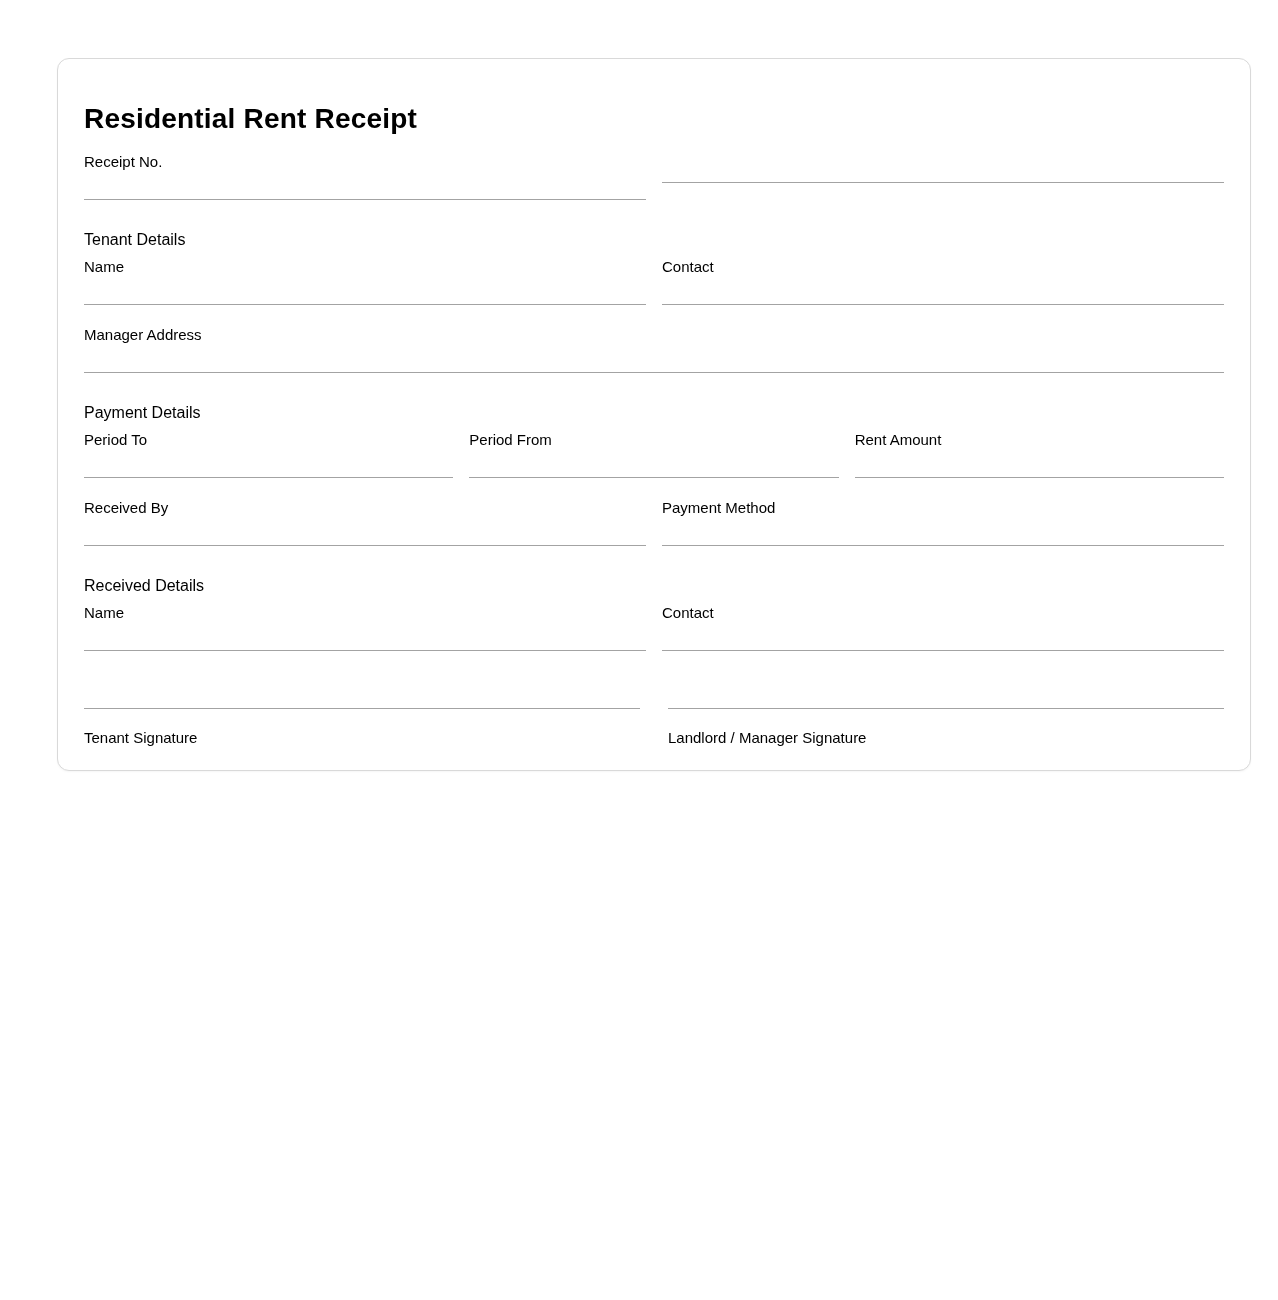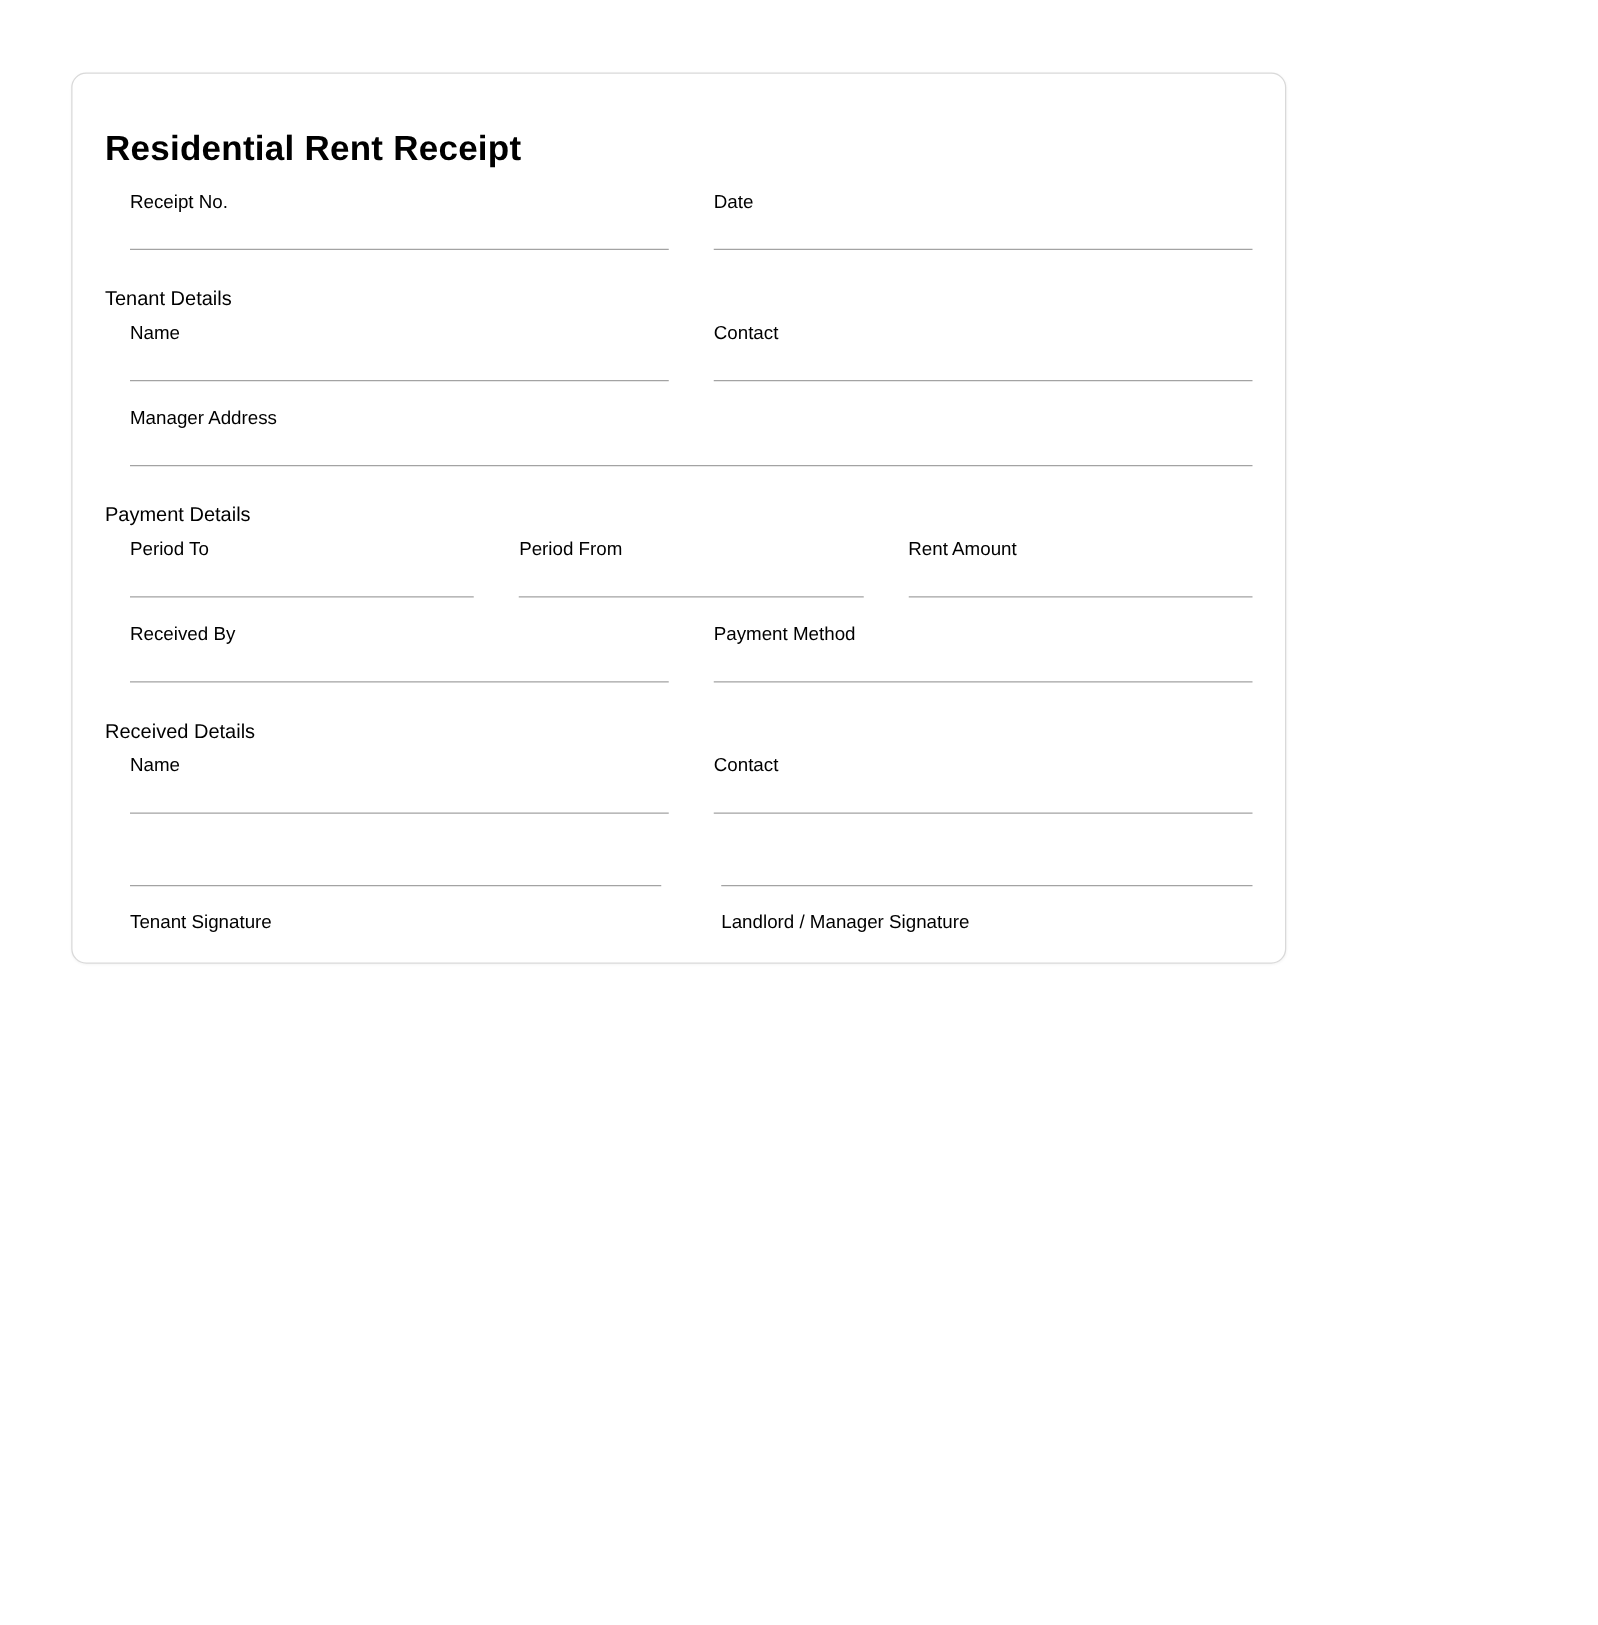--- a/index.html
+++ b/index.html
@@ -9,21 +9,21 @@
     background: #ffffff;
     font-family: "Liberation Sans", "DejaVu Sans", sans-serif;
     color: #000000;
   }
   .page {
     width: 1278px;
     min-height: 1300px;
     background: #ffffff;
   }
   .card {
-    width: 972px;
+    width: 1194px;
     margin: 58px auto 0 57px;
     border: 1px solid #d9d9d9;
     border-radius: 12px;
     padding: 44px 26px 24px 26px;
     background: #ffffff;
     box-shadow: 0 1px 2px rgba(0,0,0,0.04);
   }
   h1.title {
     font-size: 28px;
     line-height: 32px;
@@ -38,21 +38,21 @@
     margin: 29px 0 8px 0;
   }
   .row {
     display: grid;
     column-gap: 16px;
   }
   .row + .row { margin-top: 21px; }
   .cols-2 { grid-template-columns: 1fr 1fr; }
   .cols-3 { grid-template-columns: 1fr 1fr 1fr; }
   .cols-1 { grid-template-columns: 1fr; }
-  .field { display: block; margin-left: 20px; }
+  .field { display: block; }
   .field-label {
     font-size: 15px;
     line-height: 17px;
     color: #000000;
   }
   input.line-input {
     display: block;
     width: 100%;
     height: 30px;
     border: none;
@@ -88,21 +88,20 @@
   <div class="card">
 
     <h1 class="title">Residential Rent Receipt</h1>
 
     <div class="row cols-2">
       <div class="field">
         <div class="field-label">Receipt No.</div>
         <input class="line-input" type="text" value="" style="">
       </div>
       <div class="field">
-        <div class="field-label">Date</div>
         <input class="line-input" type="text" value="" style="">
       </div>
     </div>
 
     <h2 class="section-title">Tenant Details</h2>
 
     <div class="row cols-2">
       <div class="field">
         <div class="field-label">Name</div>
         <input class="line-input" type="text" value="" style="">

